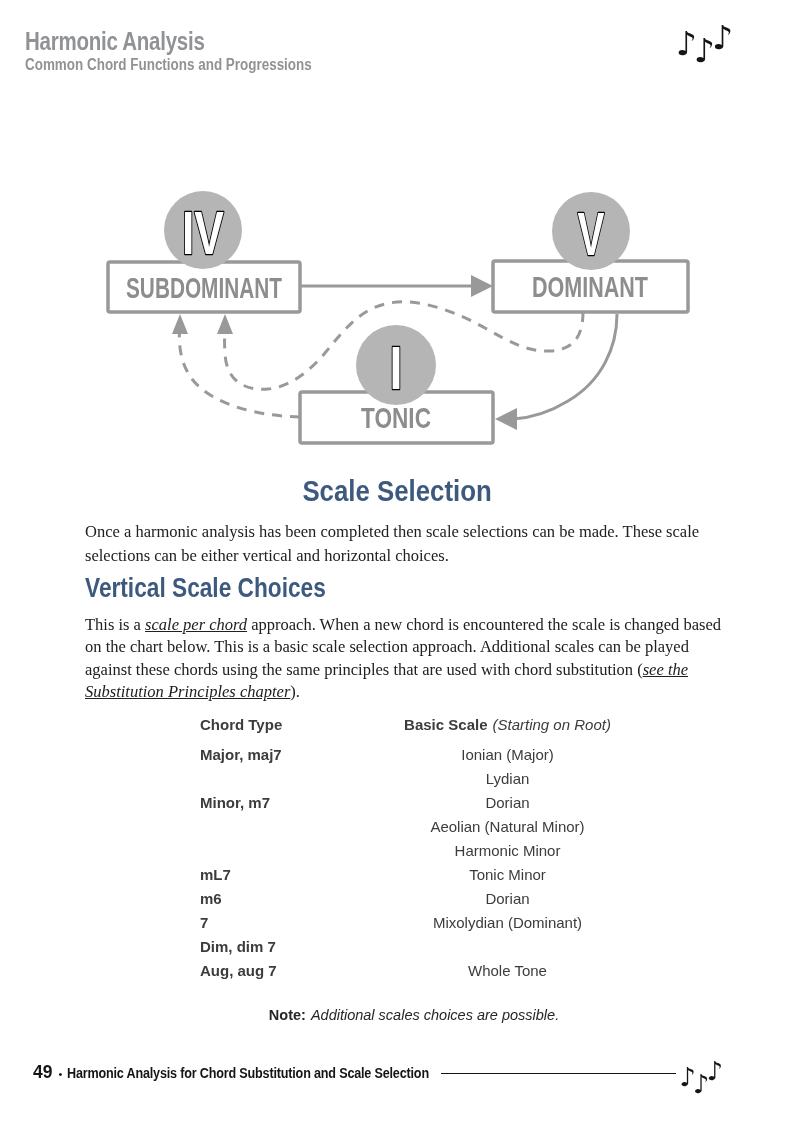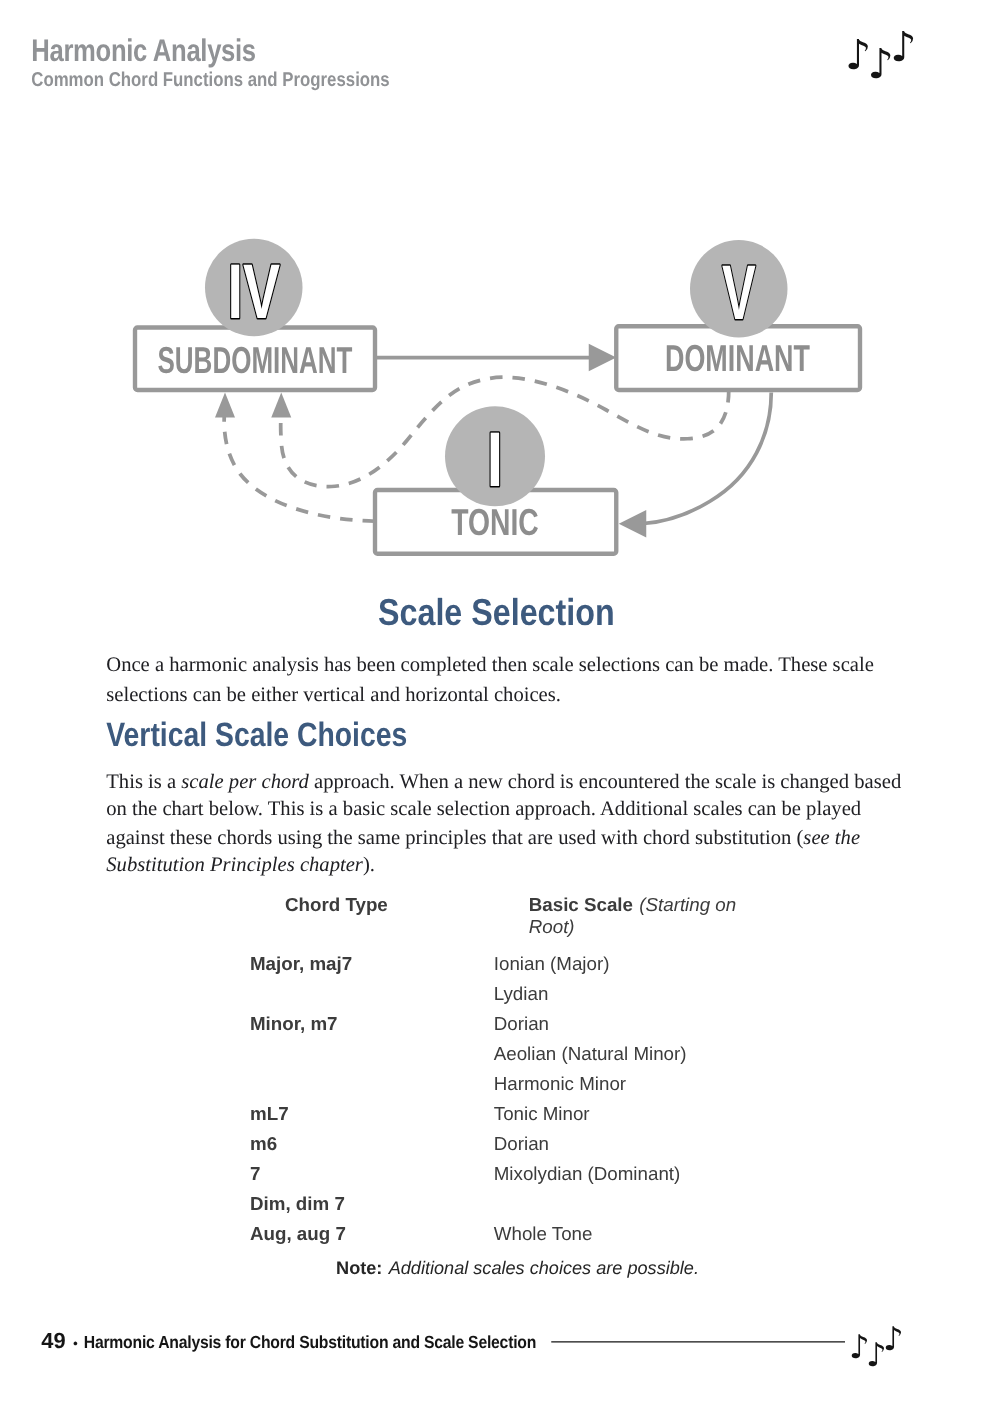--- a/index.html
+++ b/index.html
@@ -27,28 +27,28 @@
   #scale-selection-title { left:0; top:474px; width:794px; text-align:center; }
   #scale-selection-title span { display:inline-block; font-size:30px; font-weight:bold; color:#3d5a7e;
                                 transform:scaleX(0.86); transform-origin:center top; white-space:nowrap; }
   #vertical-title { left:85px; top:573px; font-size:27px; font-weight:bold; color:#3d5a7e;
                     transform:scaleX(0.84); transform-origin:left top; white-space:nowrap; }
 
   
   .body-text { font-family:"Liberation Serif", serif; font-size:16.5px; color:#202024; }
   #intro-para { left:85px; top:520px; width:648px; line-height:23.5px; }
   #vertical-para { left:85px; top:614px; width:648px; line-height:22.4px; }
-  .body-text em { font-style:italic; }
+  .body-text em { font-style:italic;text-decoration:underline; }
 
   
   #scale-table { left:200px; top:716px; width:420px; font-size:15px; color:#3c3c3c; }
-  .t-header { display:flex; margin-bottom:13px;margin-left:28px; }
+  .t-header { display:flex; margin-bottom:13px; }
   .t-row { display:flex; height:24px; align-items:flex-start; }
   .t-col1 { width:195px; font-weight:bold; flex:none; }
-  .t-col2 { flex:1; }
+  .t-col2 { flex:1;text-align:center; }
   .t-h-bold { font-weight:bold; }
   .t-h-italic { font-style:italic; margin-left:5px; }
 
   
   #note-line { left:0; top:1007px; width:794px; text-align:center; font-size:14.5px; color:#262626; }
   #note-line .note-label { font-weight:bold;padding-left:34px; }
   #note-line .note-text { font-style:italic; margin-left:5px;margin-top:16px; }
 
   
   #footer { left:33px; top:1054px; width:687px; display:flex; align-items:baseline; color:#151515; }

